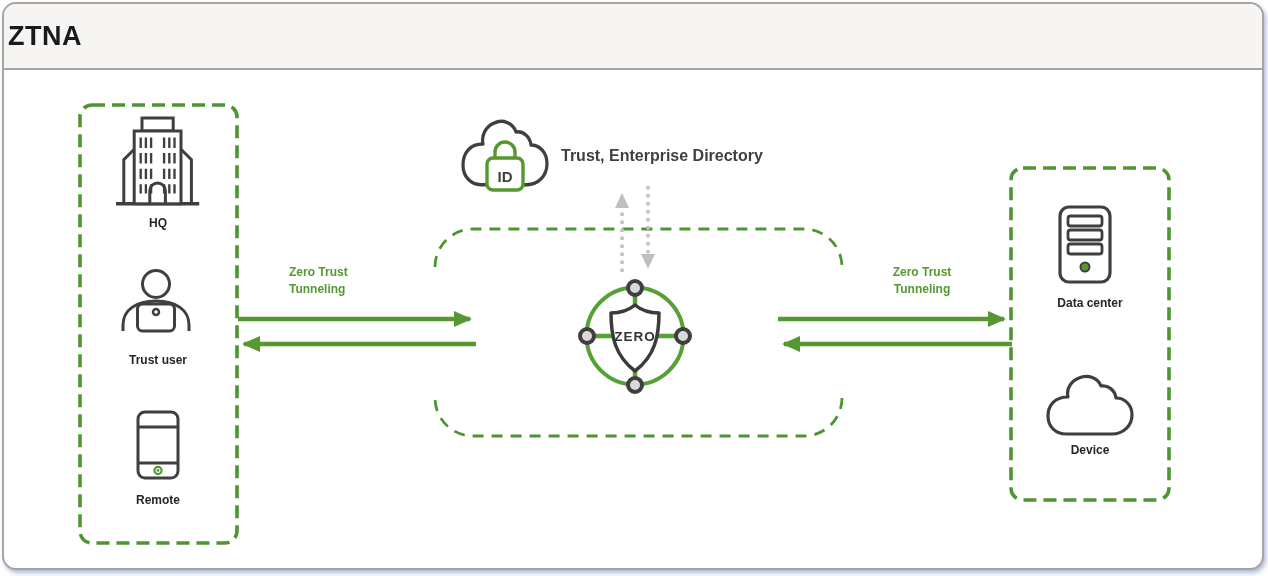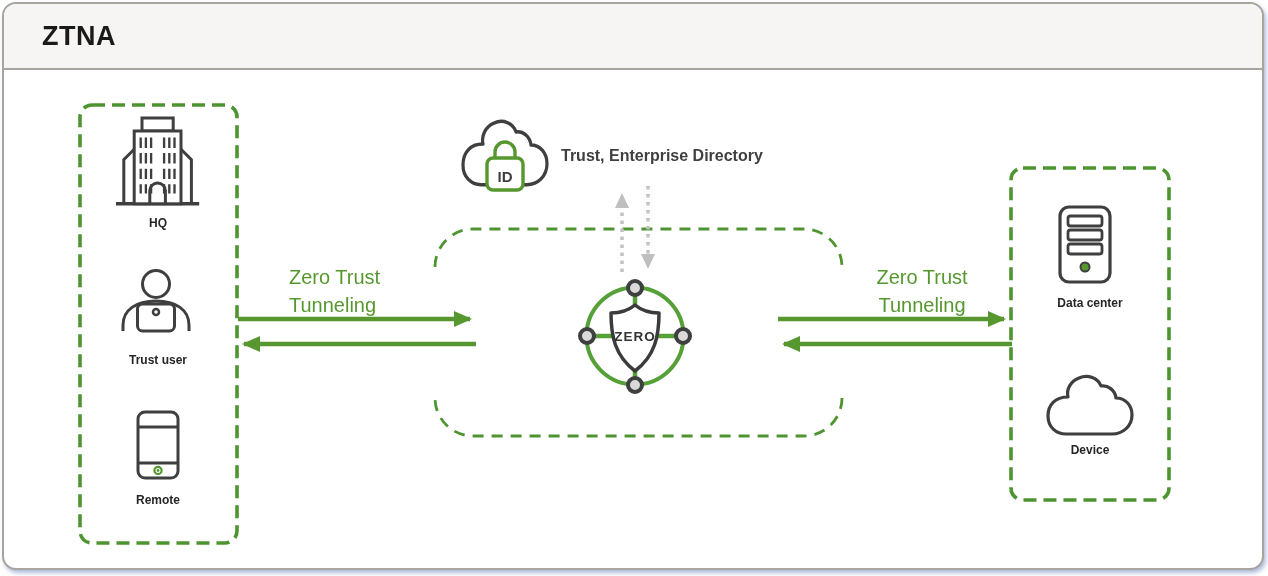--- a/index.html
+++ b/index.html
@@ -1,24 +1,24 @@
 <!DOCTYPE html>
 <html><head>
 <meta charset="utf-8">
 <style>
   html,body{margin:0;padding:0;background:#ffffff;width:1268px;height:576px;
     font-family:"Liberation Sans", sans-serif;position:relative;overflow:hidden;}
   .frame{position:absolute;left:2px;top:2px;width:1258px;height:564px;background:#ffffff;
     border:2px solid #A8A4A0;border-radius:14px;box-shadow:2px 3px 4px rgba(75,105,170,.45);}
   .header{position:absolute;left:0;top:0;right:0;height:64px;background:#F6F5F3;
     border-bottom:2px solid #A8A4A0;border-radius:12px 12px 0 0;display:flex;align-items:center;}
-  .title{font-size:27px;font-weight:bold;color:#1a1a1a;padding-left:38px;letter-spacing:.5px;}
+  .title{font-size:27px;font-weight:bold;color:#1a1a1a;padding-left:4px;letter-spacing:.5px;}
   svg.overlay{position:absolute;left:0;top:0;z-index:2;}
   .lbl{position:absolute;z-index:3;font-weight:bold;color:#262626;font-size:12px;text-align:center;}
-  .tunnel{position:absolute;z-index:3;font-weight:normal;color:#56982F;font-size:20px;
+  .tunnel{position:absolute;z-index:3;font-weight:bold;color:#56982F;font-size:12px;
     line-height:1.38;white-space:pre-line;}
   .idaas{position:absolute;z-index:3;font-weight:bold;color:#3F3F3F;font-size:16px;}
 </style>
 </head>
 <body>
 
 <div class="frame">
   <div class="header">
     <div class="title">ZTNA</div>
   </div>

